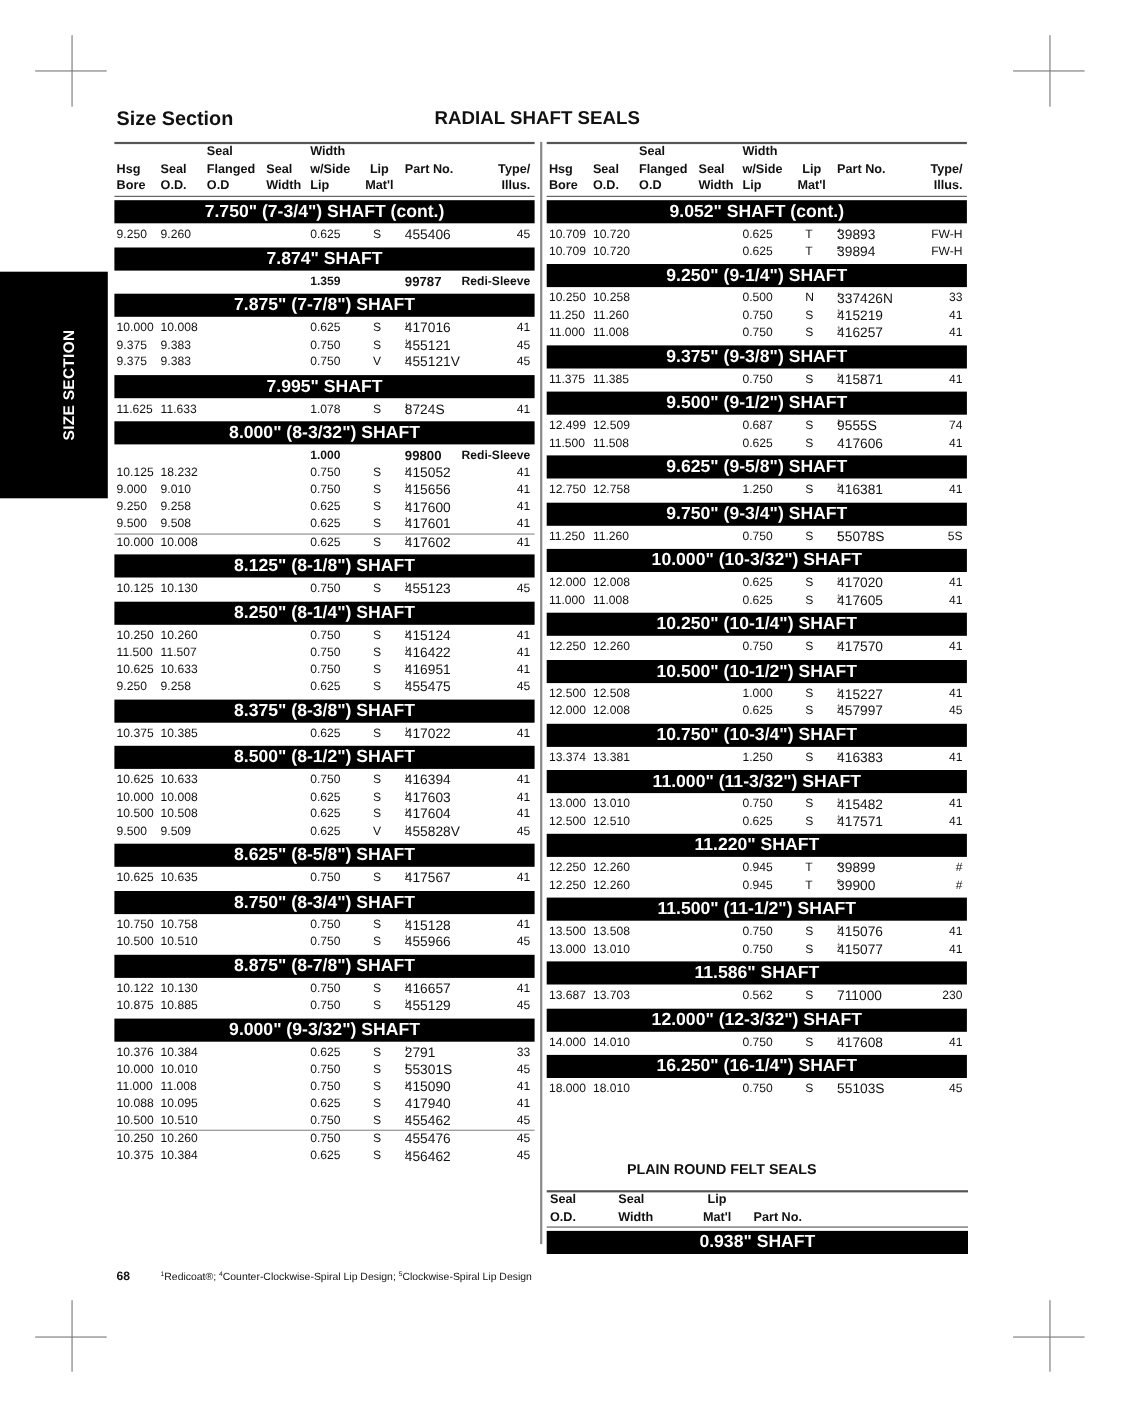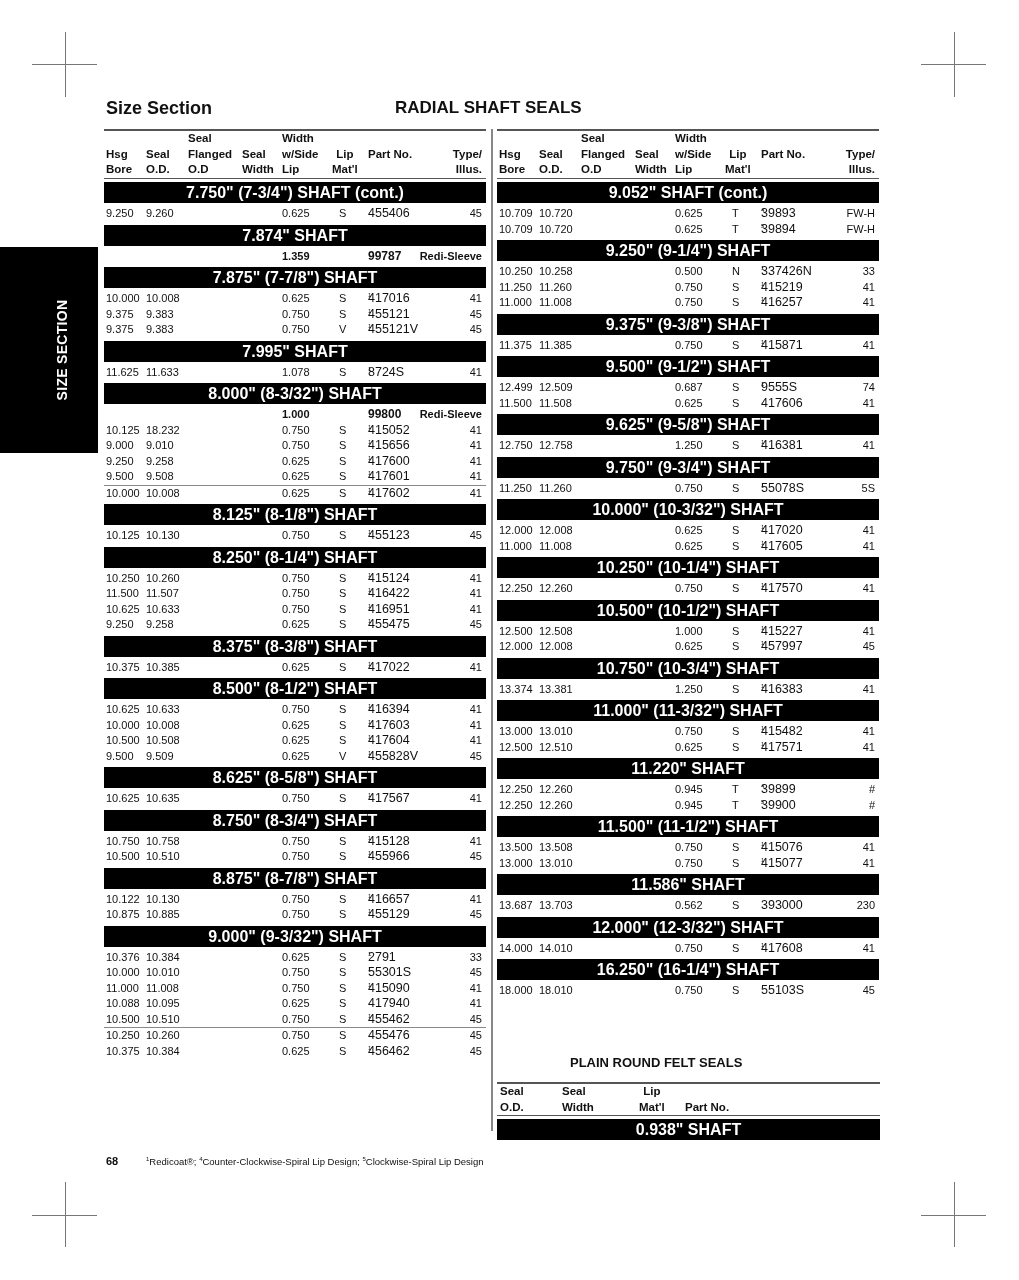--- a/index.html
+++ b/index.html
@@ -555,21 +555,21 @@
       <span class="c-lip">S</span>
       <span class="c-part"><span>415077</span><sup>1</sup></span>
       <span class="c-type">41</span>
     </div>
     <div class="band">11.586" SHAFT</div>
     <div class="row gap">
       <span class="c-bore">13.687</span>
       <span class="c-od">13.703</span>
       <span class="c-width">0.562</span>
       <span class="c-lip">S</span>
-      <span class="c-part"><span>393000</span><sup></sup></span>
+      <span class="c-part"><span>711000</span><sup></sup></span>
       <span class="c-type">230</span>
     </div>
     <div class="band">12.000" (12-3/32") SHAFT</div>
     <div class="row gap">
       <span class="c-bore">14.000</span>
       <span class="c-od">14.010</span>
       <span class="c-width">0.750</span>
       <span class="c-lip">S</span>
       <span class="c-part"><span>417608</span><sup>1</sup></span>
       <span class="c-type">41</span>

